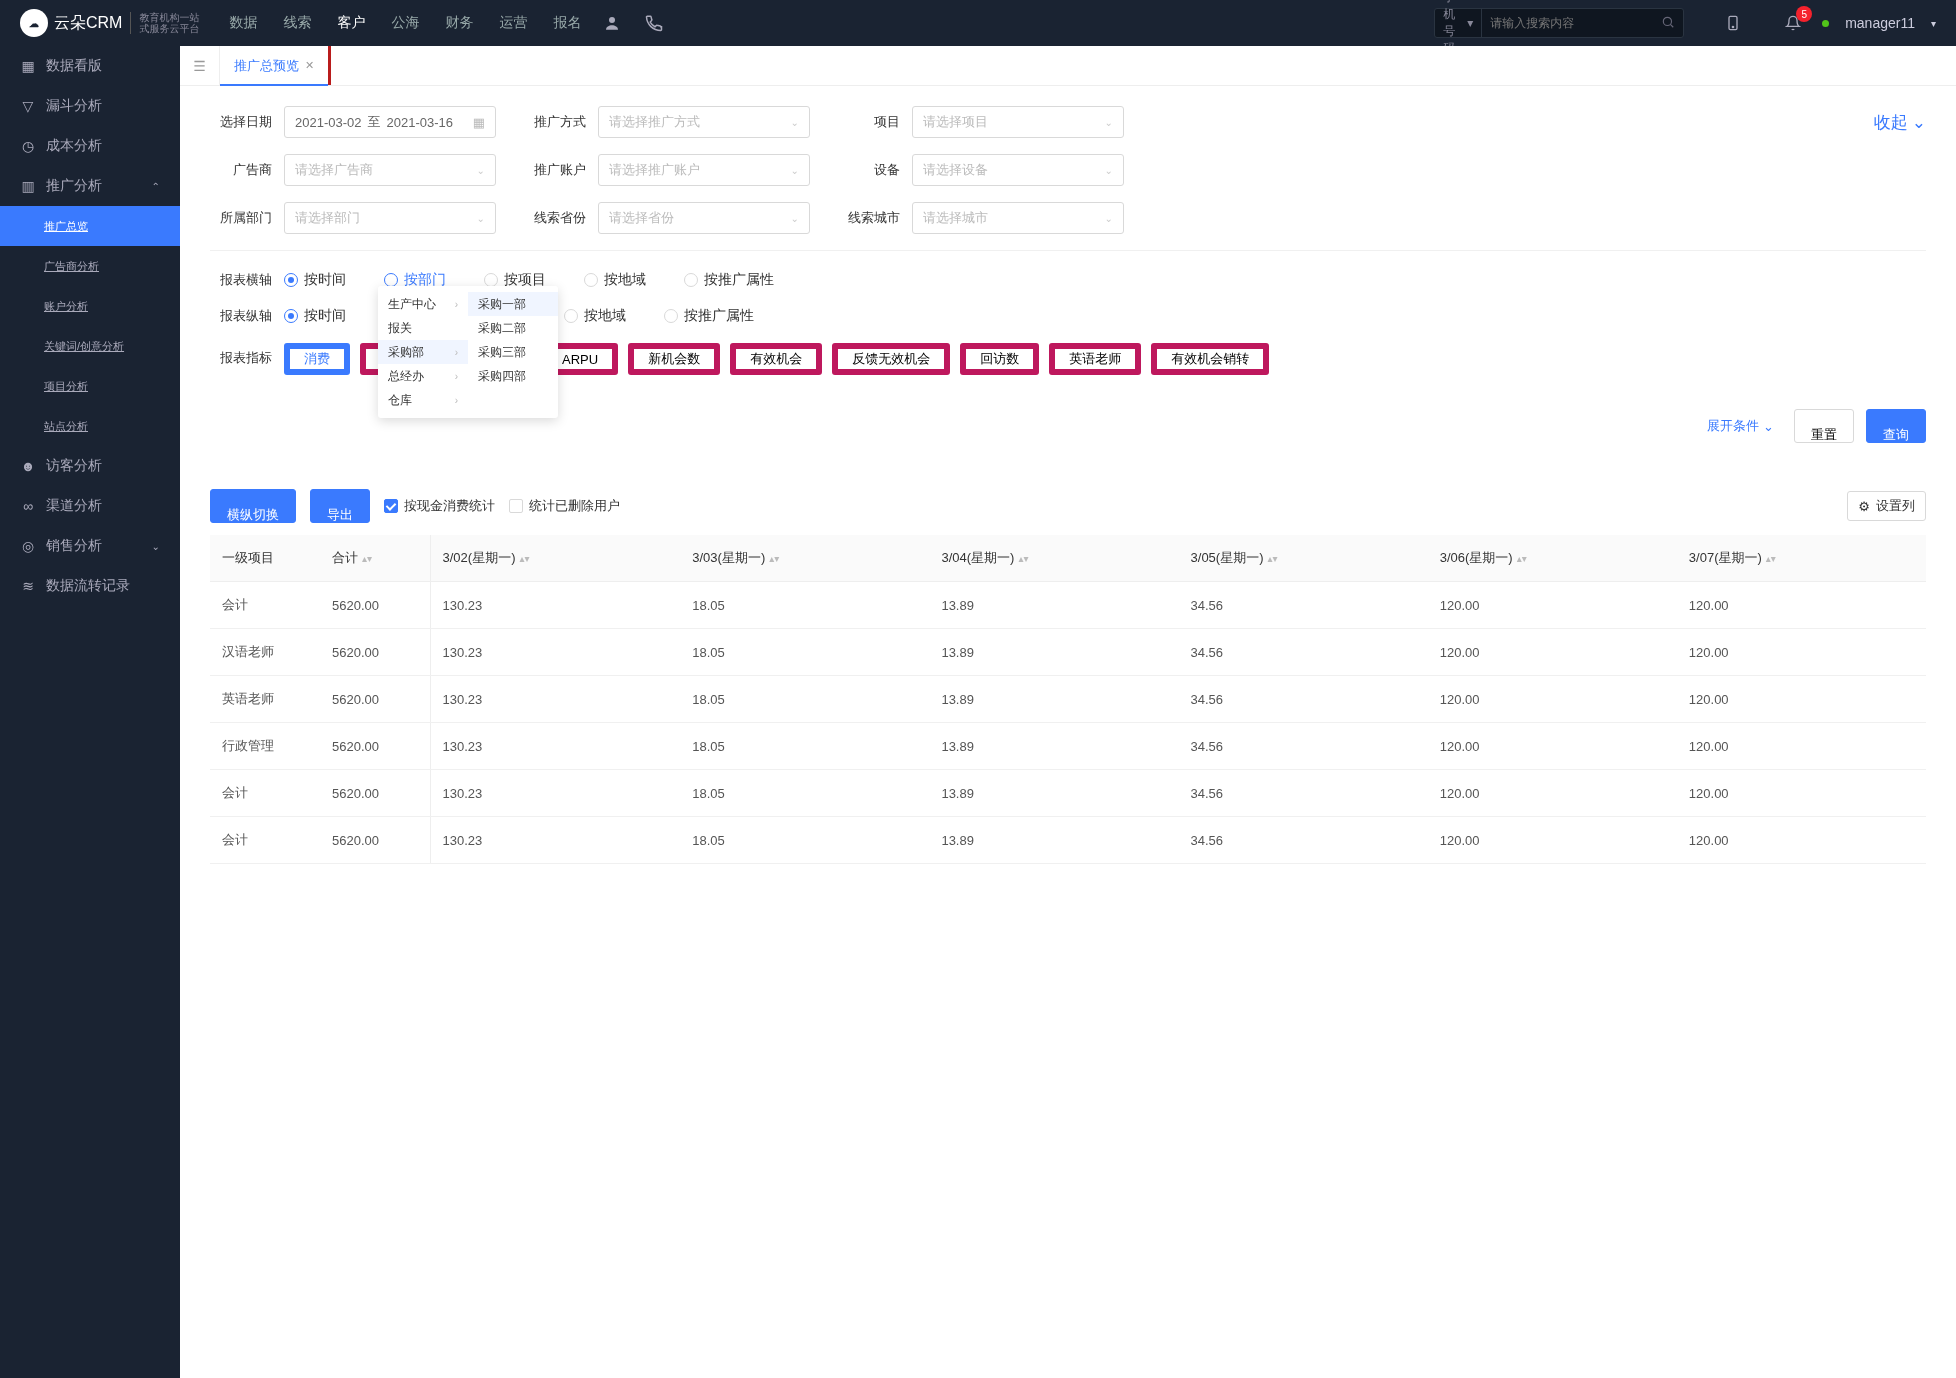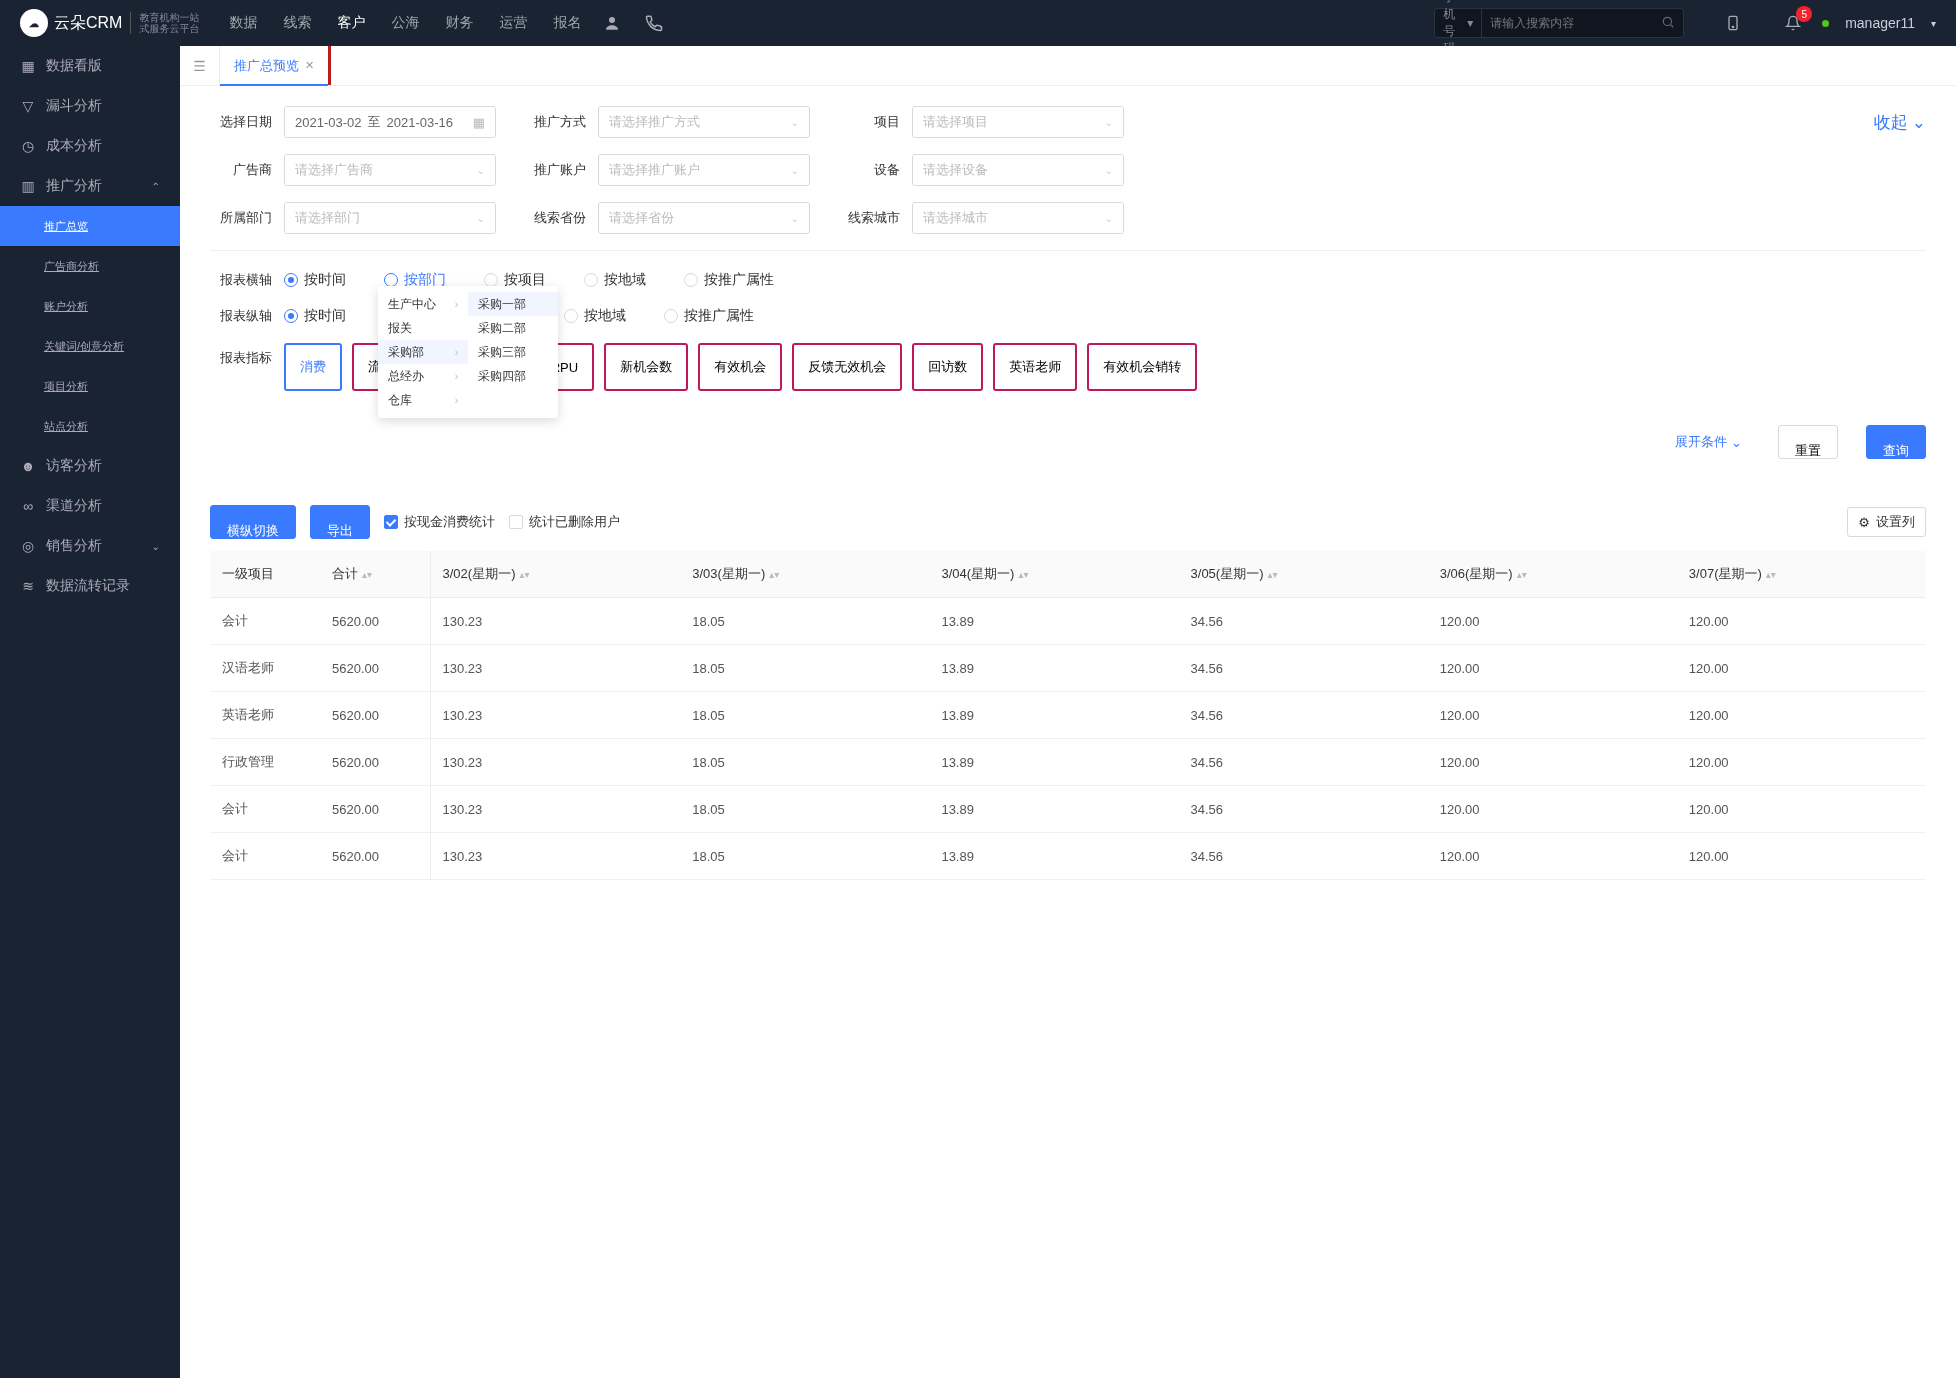--- a/index.html
+++ b/index.html
@@ -58,31 +58,31 @@
 .radio-group { display: flex; align-items: center; gap: 38px; }
 .radio { display: flex; align-items: center; gap: 6px; cursor: pointer; }
 .radio-circle { width: 14px; height: 14px; border: 1px solid #d9d9d9; border-radius: 50%; display: inline-flex; align-items: center; justify-content: center; }
 .radio.checked .radio-circle { border-color: #3a7afe; }
 .radio.checked .radio-circle::after { content: ""; width: 6px; height: 6px; background: #3a7afe; border-radius: 50%; }
 .radio.highlight { color: #3a7afe; }
 .radio.highlight .radio-circle { border-color: #3a7afe; }
 
 .metric-row { display: flex; align-items: flex-start; margin-bottom: 12px; }
 .metric-btns { display: flex; flex-wrap: wrap; gap: 10px; }
-.metric-btn { height: 48px; padding: 0 14px; border: 2px solid #be185d; border-radius: 3px; background: #fff; font-size: 13px; cursor: pointer; display: flex; align-items: center; }
+.metric-btn { height: 32px; padding: 0 14px; border: 6px solid #be185d; border-radius: 3px; background: #fff; font-size: 13px; cursor: pointer; display: flex; align-items: center; }
 .metric-btn.active { border-color: #3a7afe; color: #3a7afe; }
 
 
 .cascader { position: absolute; top: 100%; left: 168px; z-index: 100; display: flex; background: #fff; box-shadow: 0 3px 12px rgba(0,0,0,.15); border-radius: 3px; margin-top: -3px; }
 .cascader-panel { width: 90px; padding: 6px 0; }
 .cascader-option { height: 24px; display: flex; align-items: center; padding: 0 10px; font-size: 12px; cursor: pointer; justify-content: space-between; }
 .cascader-option.selected { background: #f0f5ff; color: #333; }
 .cascader-option .arrow { font-size: 10px; color: #bbb; }
 
-.action-bar { display: flex; align-items: center; justify-content: flex-end; gap: 28px; padding: 8px 0 8px 0; }
+.action-bar { display: flex; align-items: center; justify-content: flex-end; gap: 12px; padding: 8px 0 8px 0; }
 .link-btn { color: #3a7afe; cursor: pointer; display: flex; align-items: center; gap: 4px; font-size: 13px; margin-right: 8px; }
 .btn { height: 18px; padding: 16px 16px; border: 1px solid #d9d9d9; border-radius: 3px; background: #fff; cursor: pointer; font-size: 13px; }
 .btn.primary { background: #3a7afe; border-color: #3a7afe; color: #fff; }
 
 .toolbar-row { display: flex; align-items: center; padding: 18px 30px 12px; gap: 14px; background: #fff; }
 .checkbox { display: flex; align-items: center; gap: 6px; font-size: 13px; cursor: pointer; }
 .check-box { width: 14px; height: 14px; border: 1px solid #d9d9d9; border-radius: 2px; display: inline-flex; align-items: center; justify-content: center; }
 .checkbox.checked .check-box { background: #3a7afe; border-color: #3a7afe; }
 .checkbox.checked .check-box::after { content: ""; width: 4px; height: 7px; border: solid #fff; border-width: 0 2px 2px 0; transform: rotate(45deg); margin-top: -2px; }
 .settings-btn { margin-left: auto; display: flex; align-items: center; gap: 6px; border: 1px solid #d9d9d9; border-radius: 3px; height: 30px; padding: 0 10px; cursor: pointer; font-size: 13px; }

